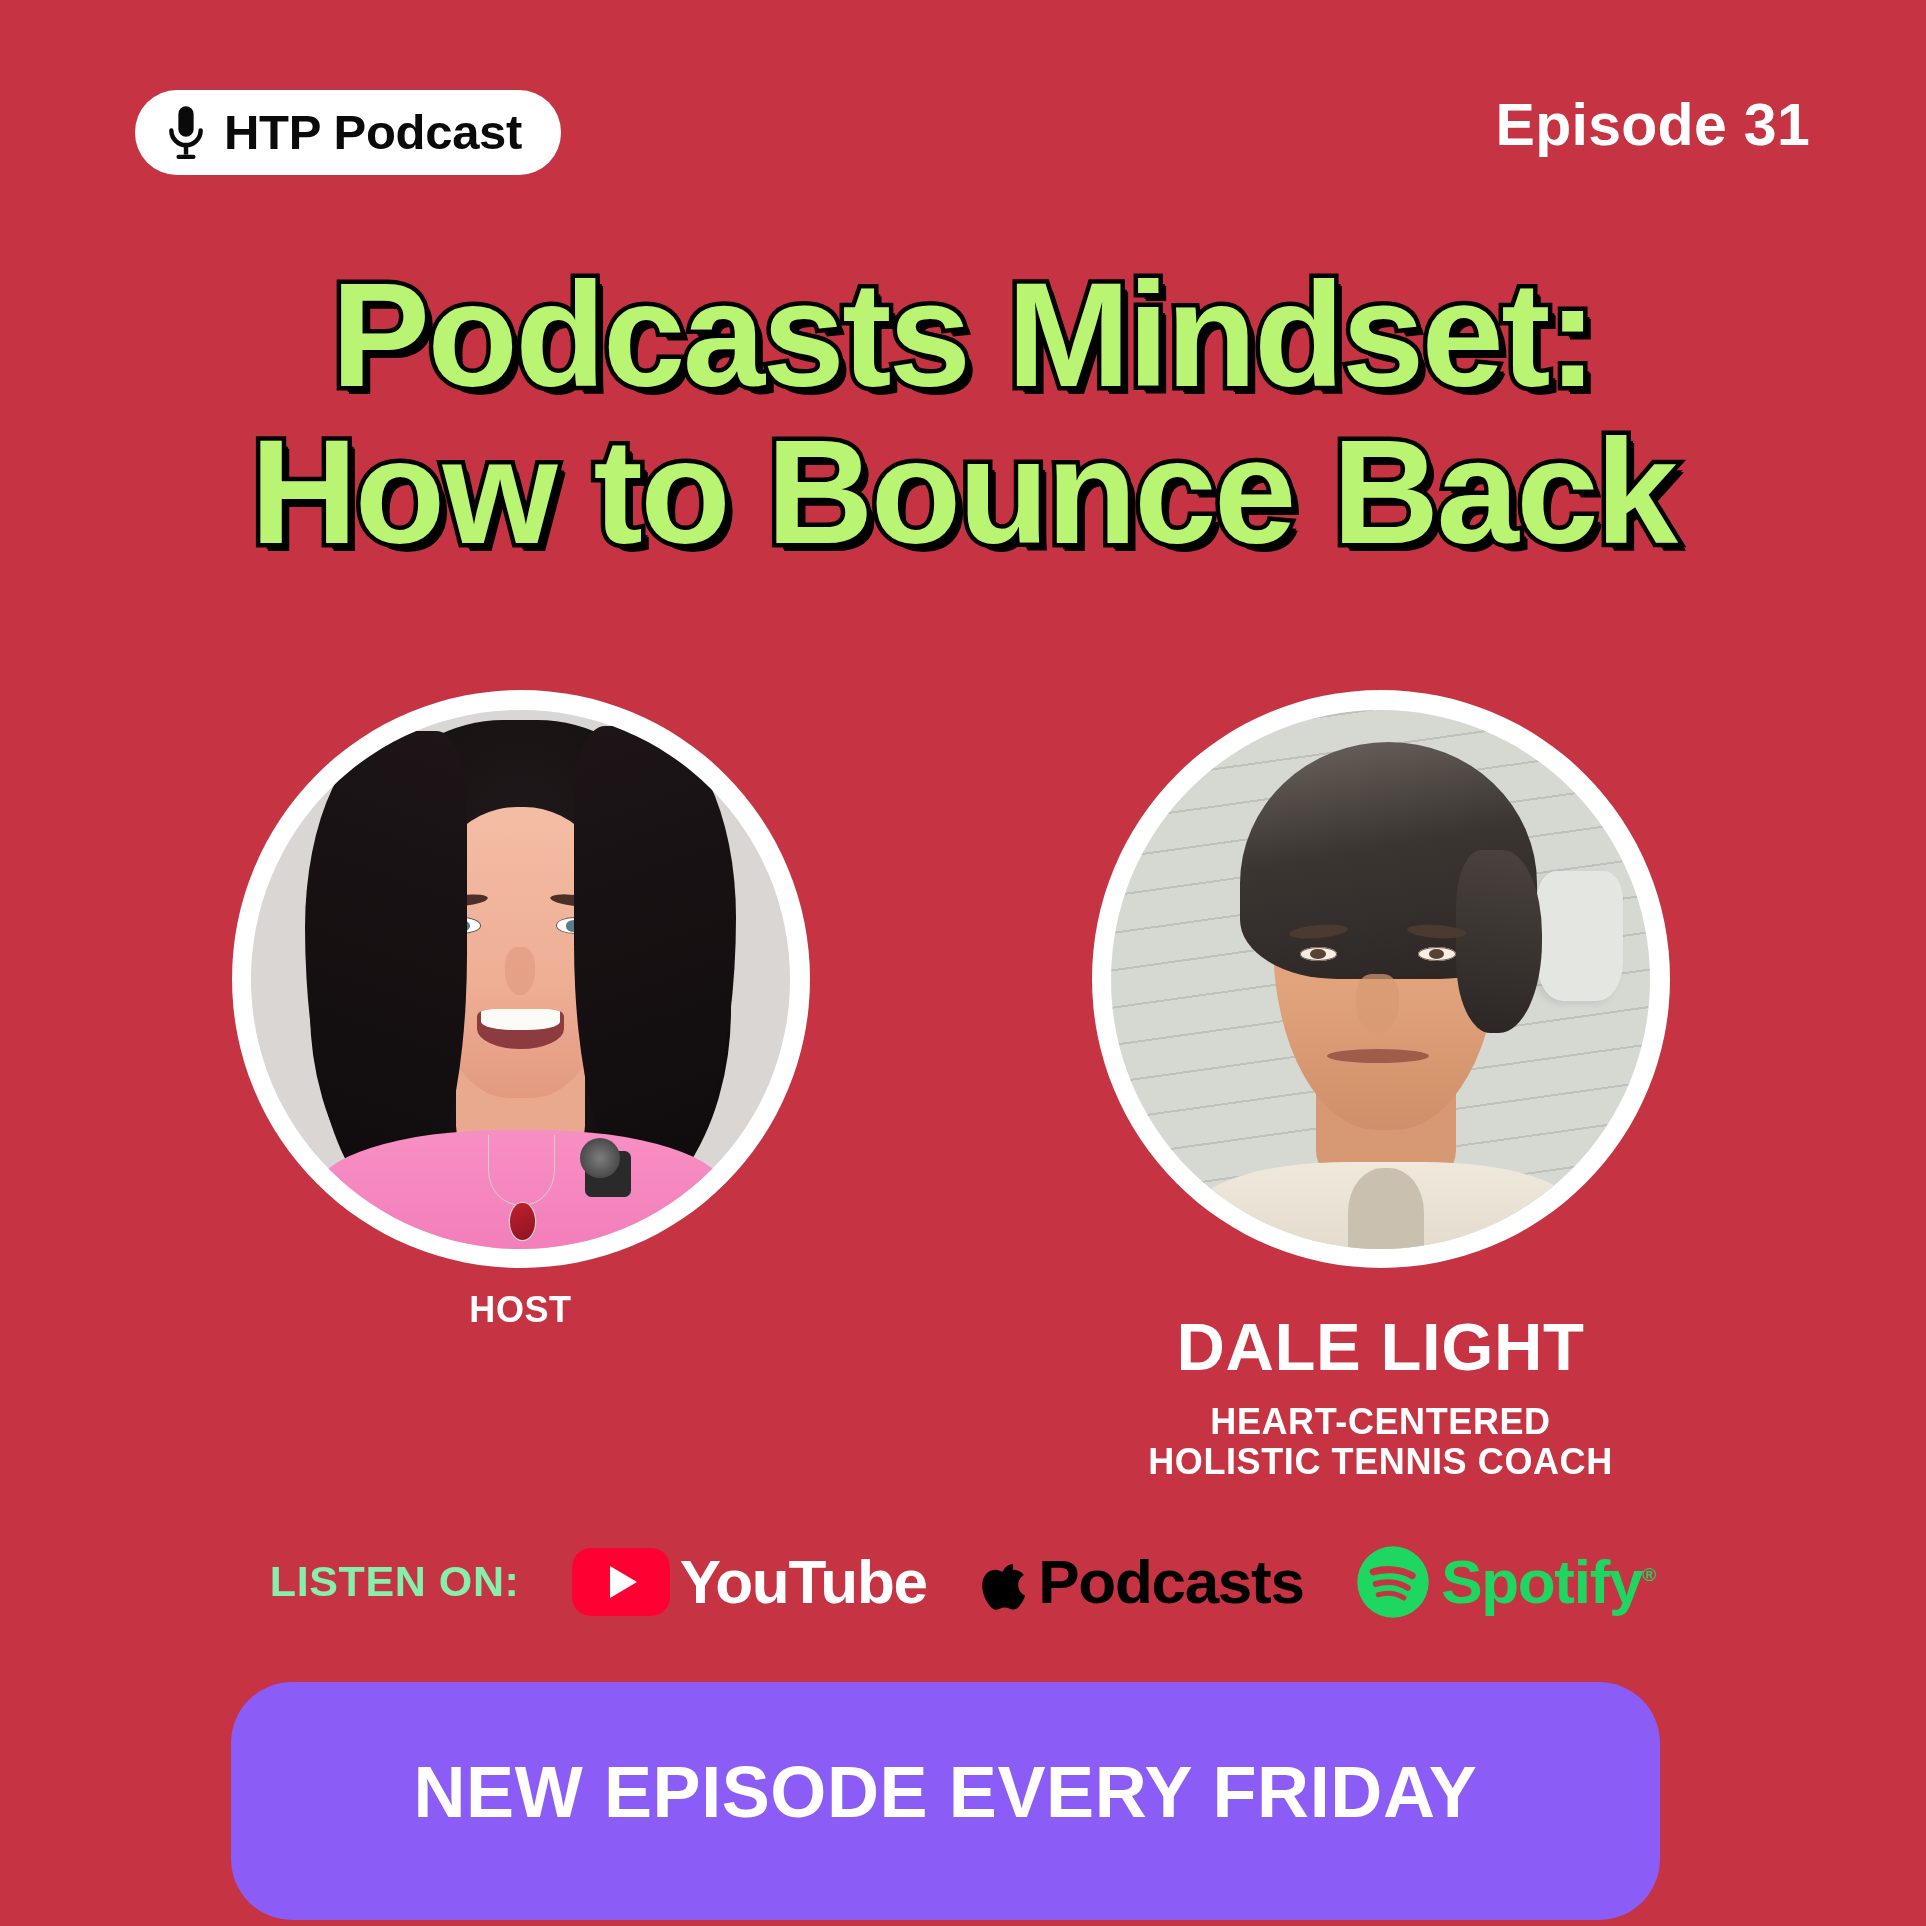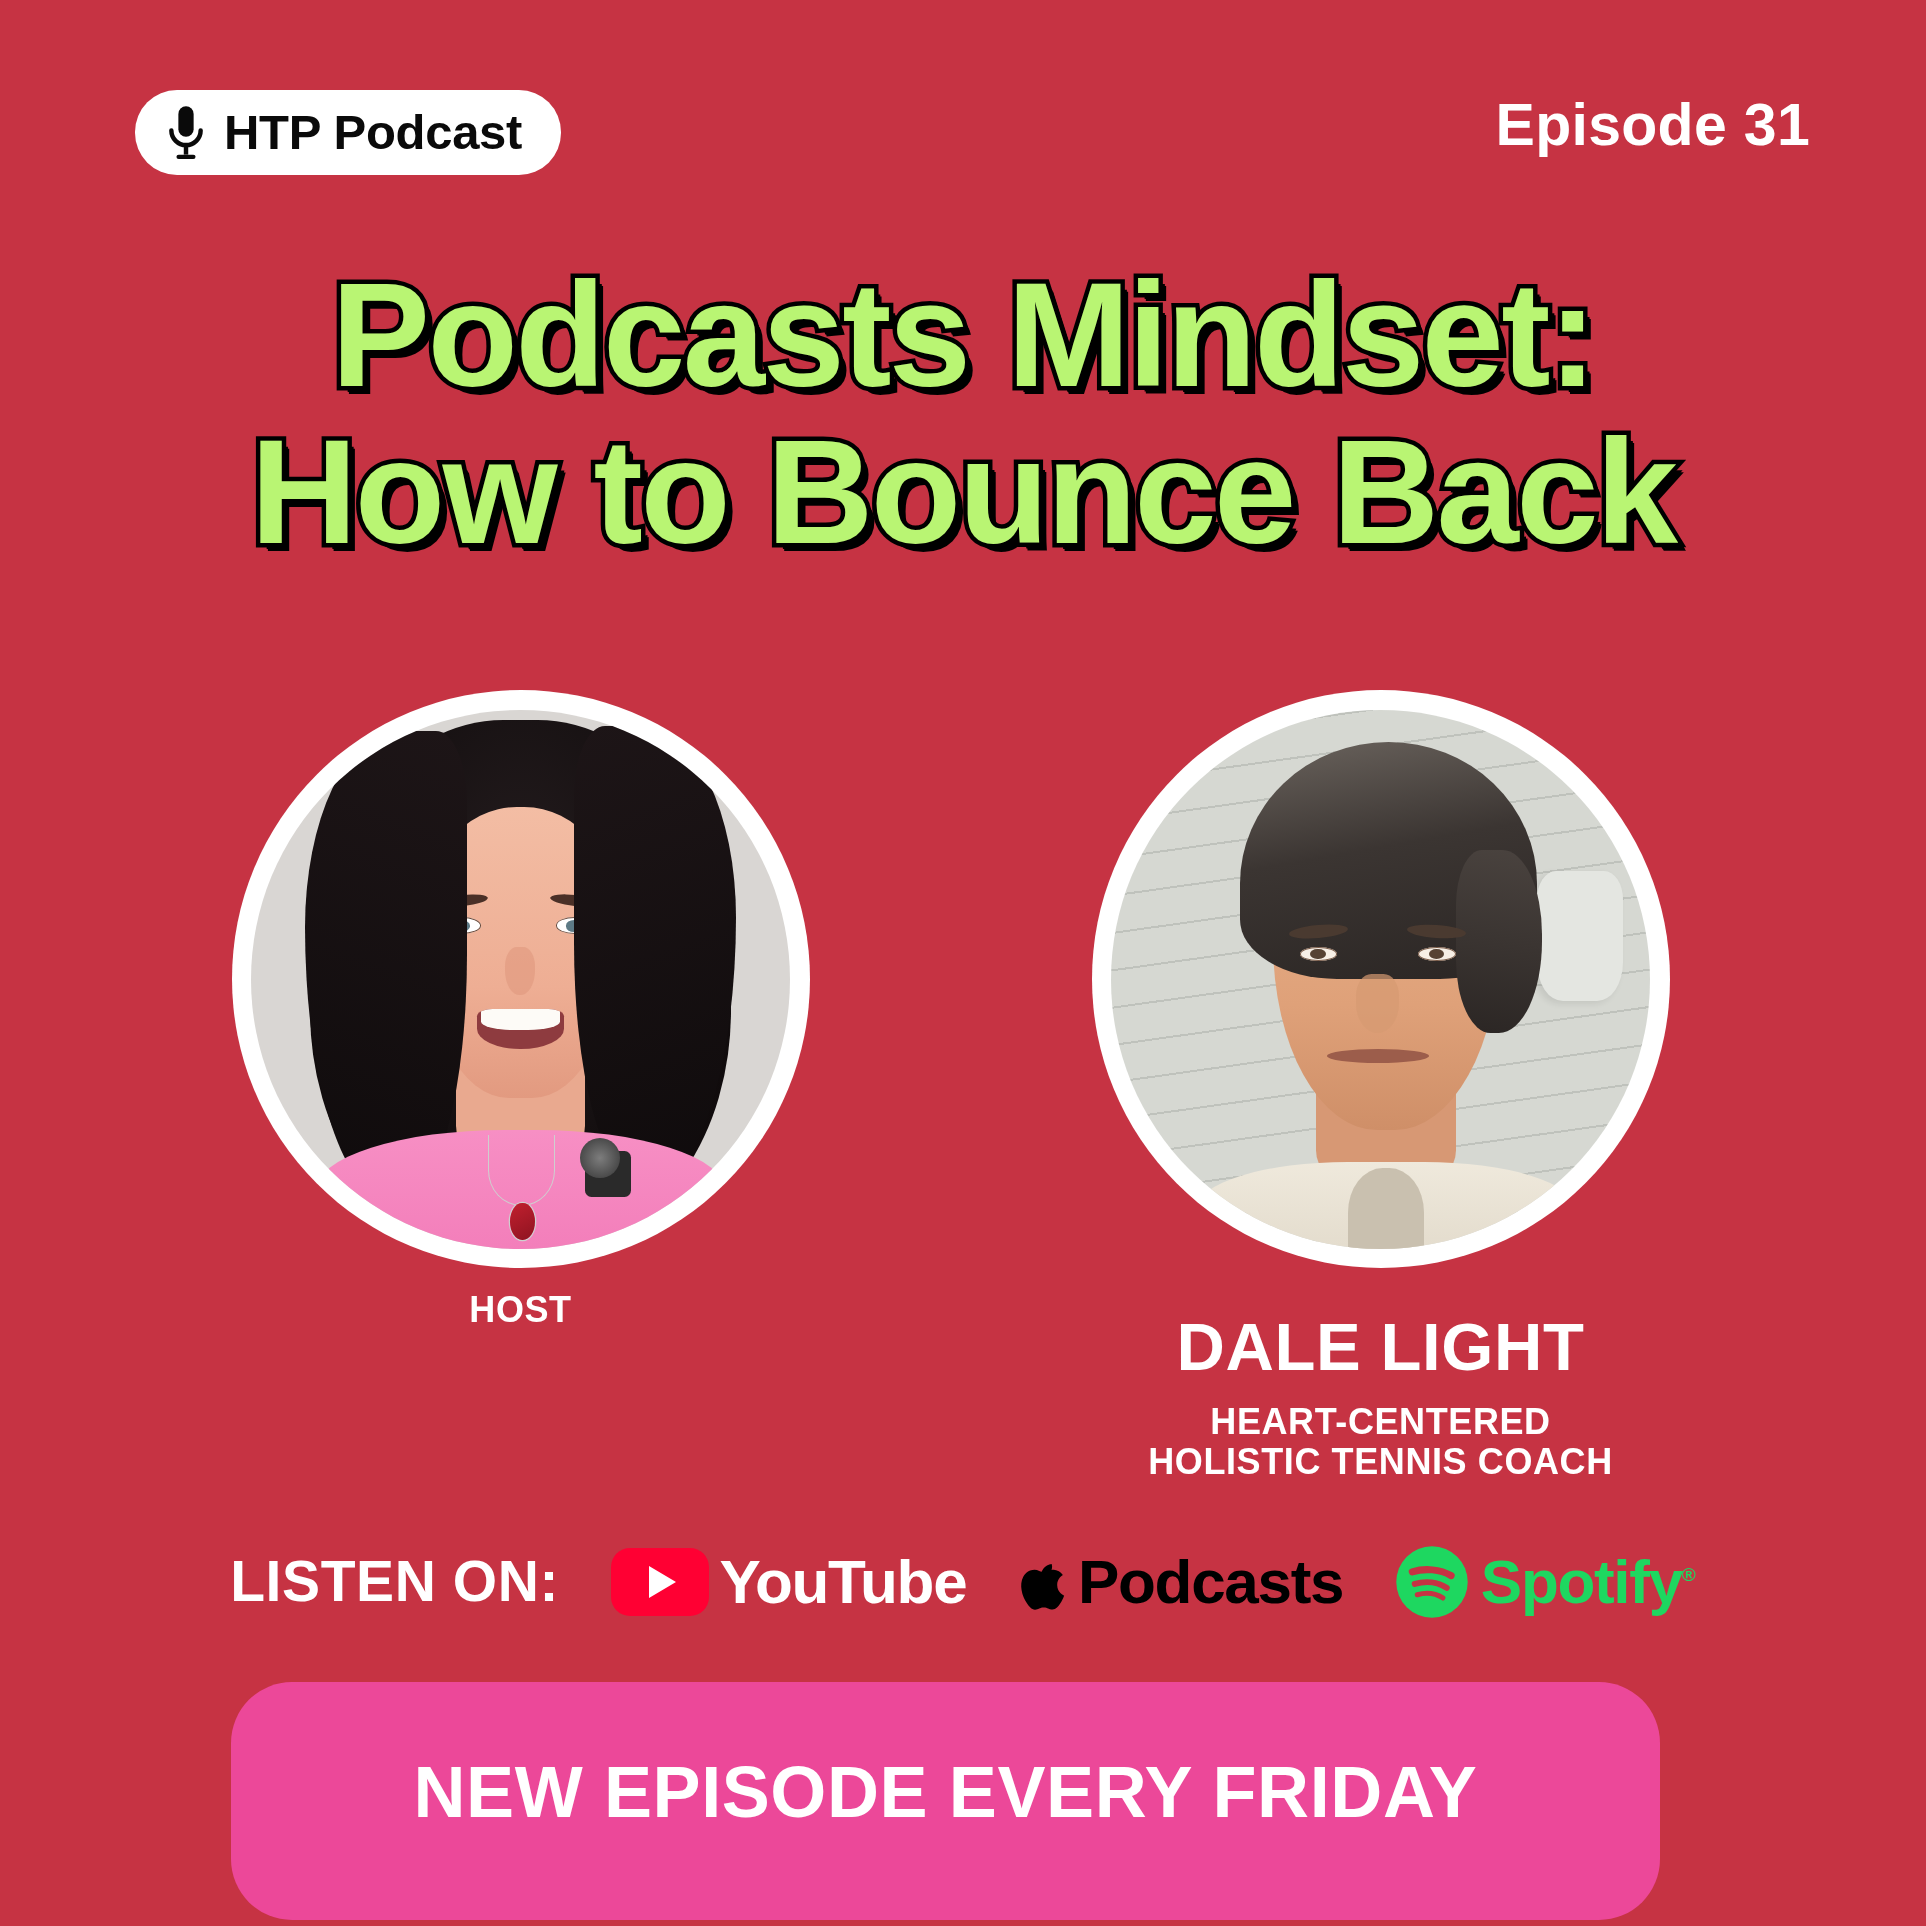--- a/index.html
+++ b/index.html
@@ -327,23 +327,23 @@
     top: 1527px;
     left: 0;
     width: 1926px;
     height: 109px;
     display: flex;
     align-items: center;
     justify-content: center;
     gap: 28px;
   }
   #listen-on-label {
-    font-size: 57px;
-    font-weight: bold;
-    color: #ffffff;
+    font-size: 43px;
+    font-weight: bold;
+    color: #86efac;
     letter-spacing: 0.6px;
     line-height: 1;
     white-space: nowrap;
   }
   .platform {
     display: flex;
     align-items: center;
     gap: 11.6px;
     margin-left: 24px;
   }
@@ -397,21 +397,21 @@
     letter-spacing: 0;
   }
 
   
   #bottom-bar {
     position: absolute;
     left: 231px;
     top: 1682px;
     width: 1429px;
     height: 238px;
-    background: #ec4899;
+    background: #8b5cf6;
     border-radius: 61px;
     display: flex;
     align-items: center;
     justify-content: center;
   }
   #bottom-bar-label {
     font-size: 72px;
     font-weight: bold;
     color: #ffffff;
     letter-spacing: 0.6px;

